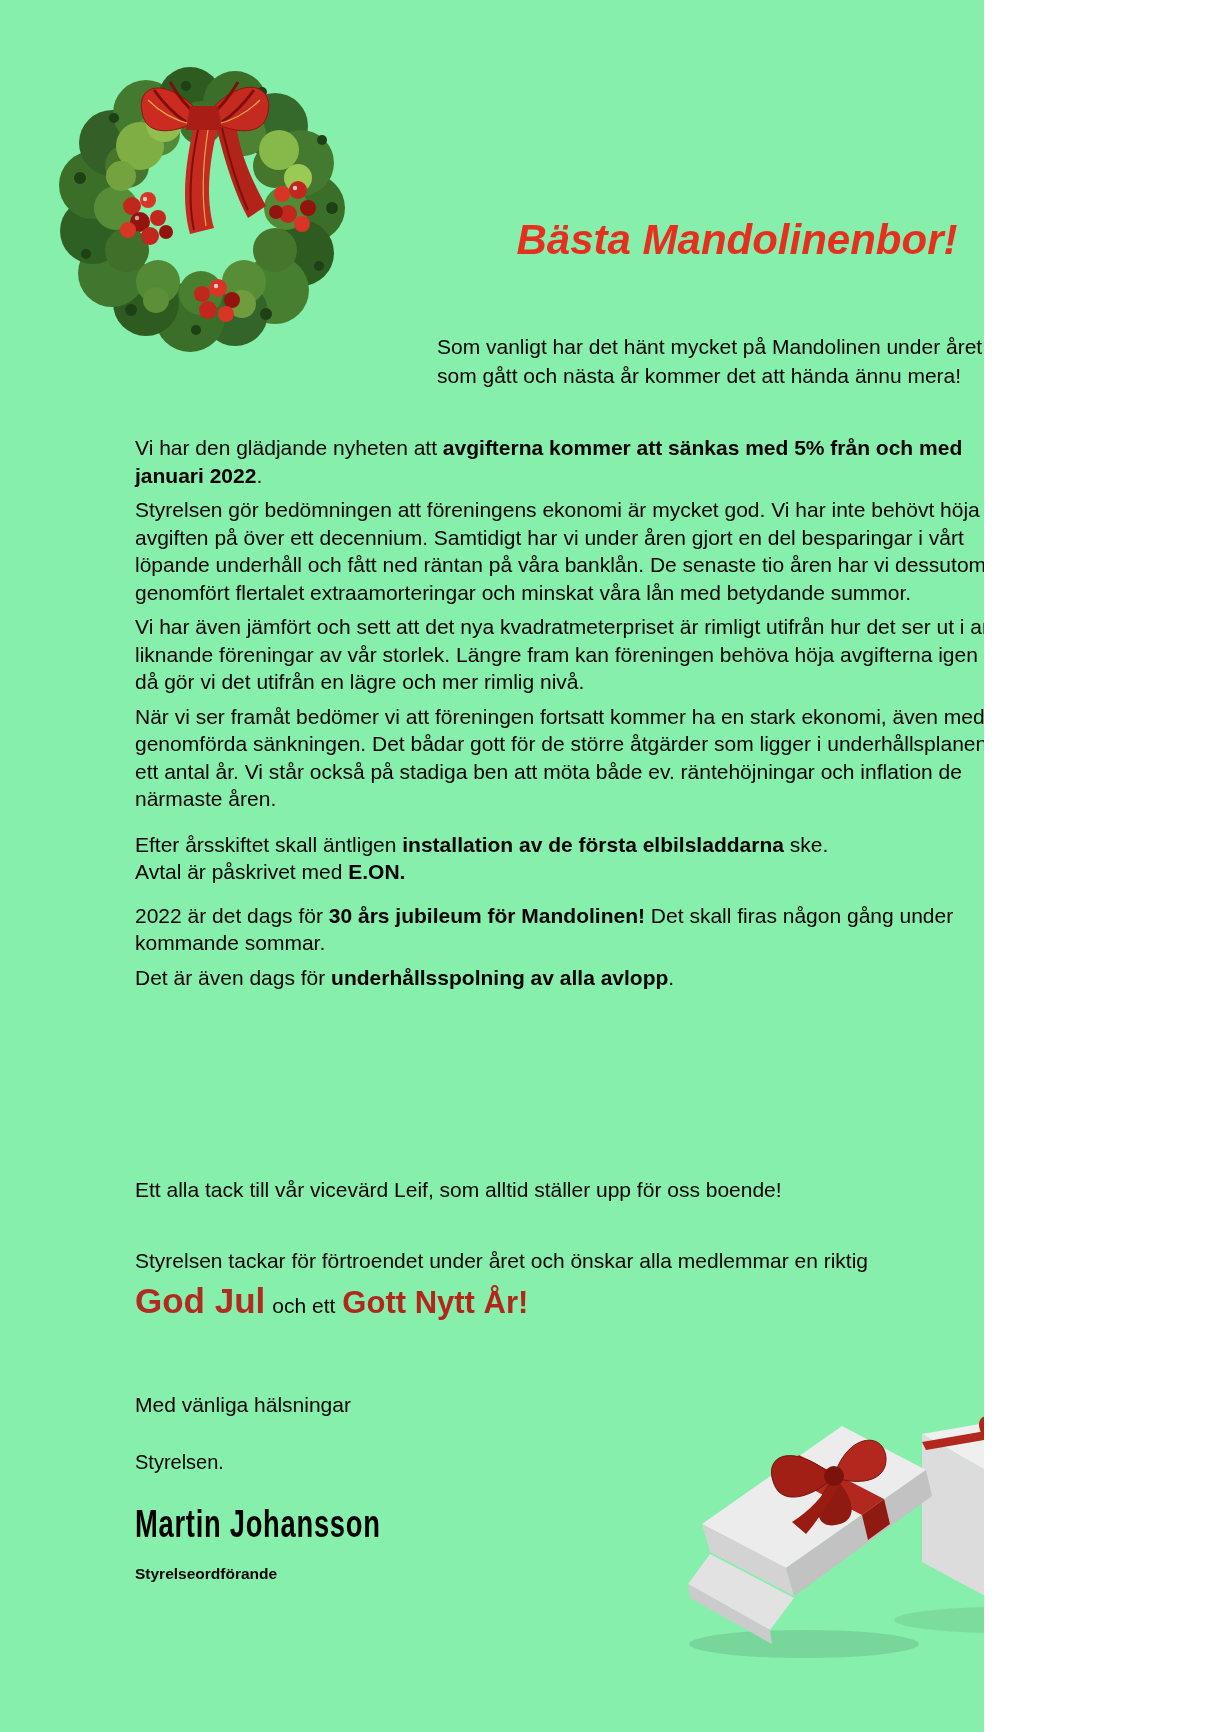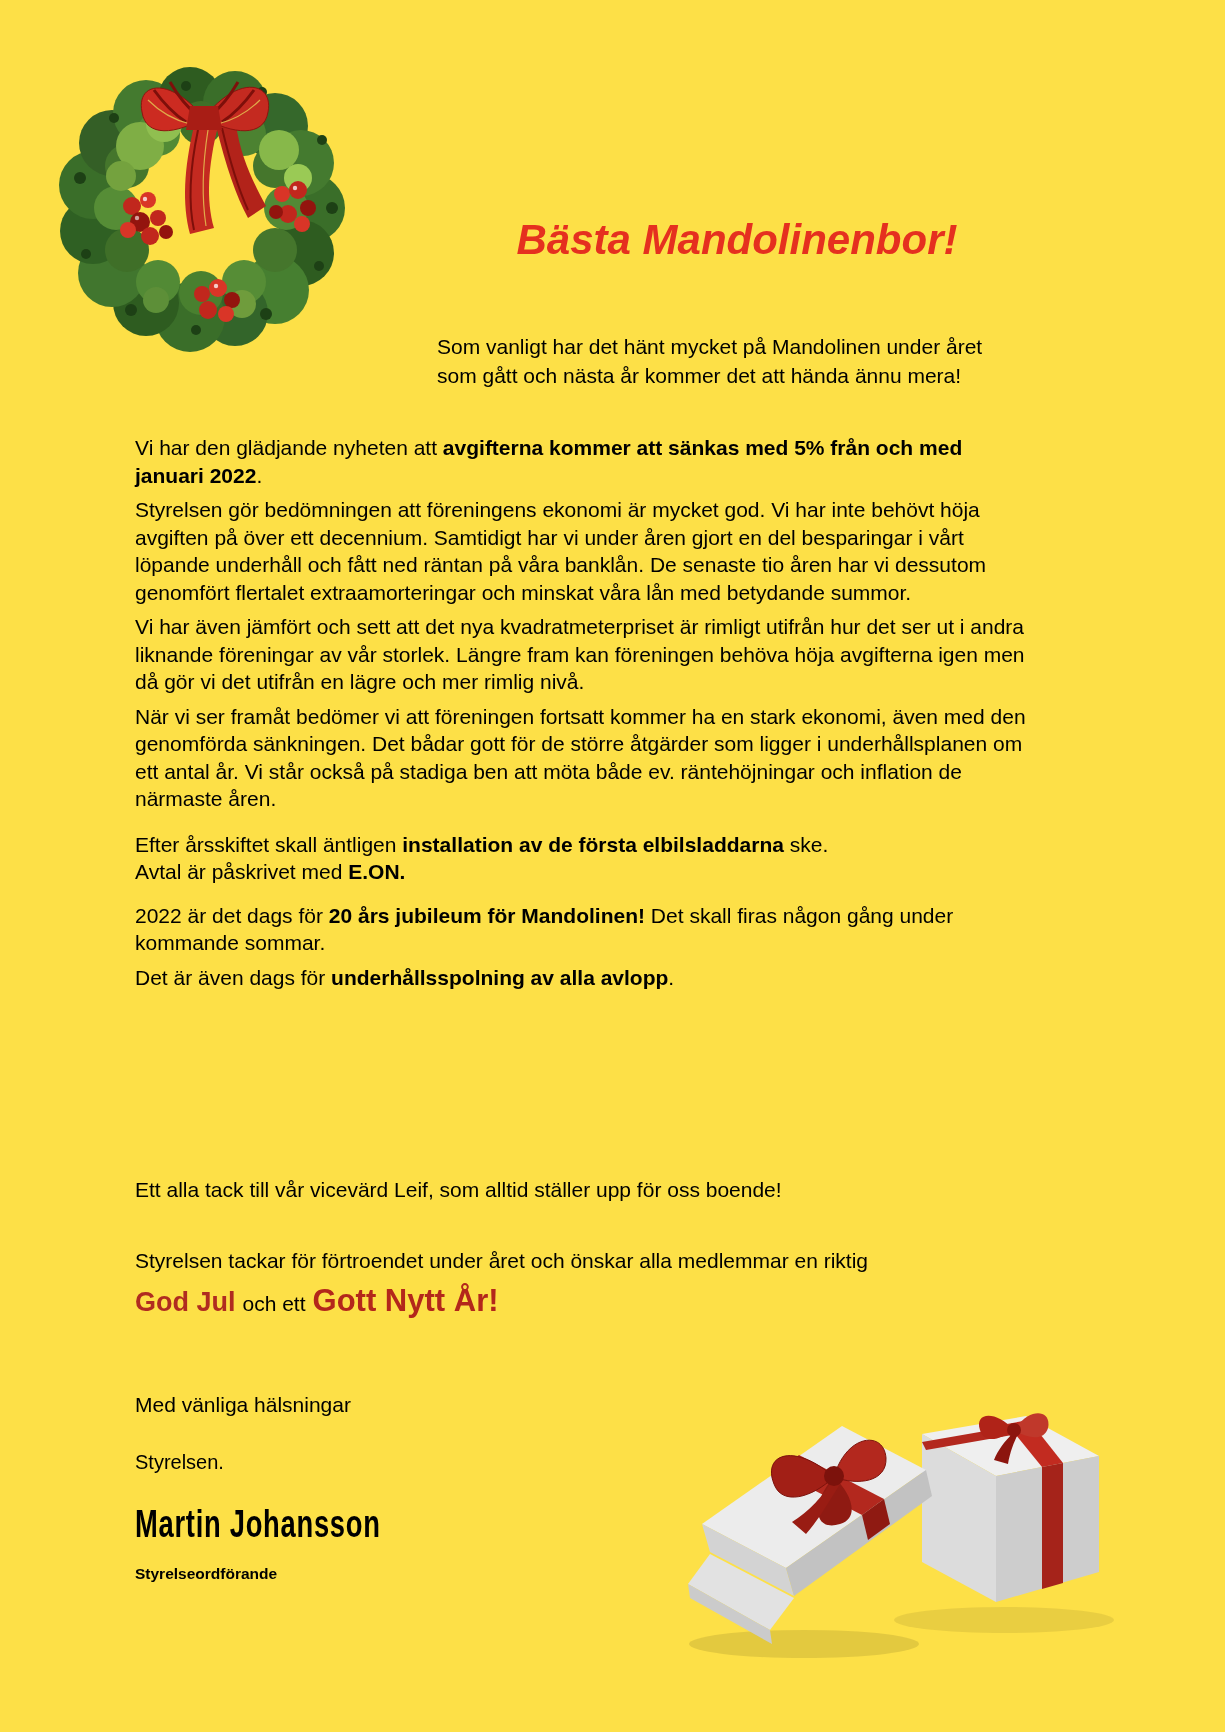--- a/index.html
+++ b/index.html
@@ -1,17 +1,17 @@
 <!DOCTYPE html>
 <html><head>
 <meta charset="utf-8">
 <style>
   html,body{margin:0;padding:0;background:#ffffff;}
   .page{
-    position:relative;width:1225px;height:1732px;background:#fde047;
+    position:relative;width:984px;height:1732px;background:#86efac;
     font-family:"Liberation Sans",sans-serif;color:#000;overflow:hidden;
   }
   .wreath{position:absolute;left:36px;top:18px;}
   .gifts{position:absolute;left:674px;top:1372px;}
   .title{
     position:absolute;left:437px;top:216px;width:600px;text-align:center;
     font-size:42px;font-weight:bold;font-style:italic;color:#e5301f;white-space:nowrap;
   }
   .intro{
     position:absolute;left:437px;top:332px;width:620px;
@@ -22,21 +22,21 @@
     font-size:21px;line-height:27.5px;
   }
   .para{margin:0 0 7px 0;white-space:pre-line;}
   .para .b{font-weight:bold;}
   .para:nth-child(5){margin-top:18px;}
   .para:nth-child(6){margin-top:16px;}
   .closing{position:absolute;left:135px;top:1176px;width:1020px;font-size:21px;line-height:27.5px;}
   .thanks{margin:0;}
   .gratitude{margin:43px 0 0 0;}
   .greetline{margin:6px 0 0 0;line-height:42px;}
-  .greet-red{font-size:27px;font-weight:bold;color:#b02c20;}
+  .greet-red{font-size:35px;font-weight:bold;color:#b02c20;}
   .greet-red2{font-size:31px;font-weight:bold;color:#b3271b;}
   .greet-mid{font-size:21px;color:#000;margin:0 7px;}
   .signature{position:absolute;left:135px;top:1393px;width:420px;height:270px;}
   .sig-regards{position:absolute;top:0;left:0;font-size:21px;}
   .sig-board{position:absolute;top:58px;left:0;font-size:20px;}
   .sig-name{
     position:absolute;top:110px;left:0;font-size:38px;font-weight:bold;
     transform:scaleX(0.72);transform-origin:0 0;white-space:nowrap;letter-spacing:1px;
   }
   .sig-role{position:absolute;top:172px;left:0;font-size:15.5px;font-weight:600;}
@@ -149,21 +149,21 @@
 genomfört flertalet extraamorteringar och minskat våra lån med betydande summor.</span></p>
       <p class="para"><span>Vi har även jämfört och sett att det nya kvadratmeterpriset är rimligt utifrån hur det ser ut i andra
 liknande föreningar av vår storlek. Längre fram kan föreningen behöva höja avgifterna igen men
 då gör vi det utifrån en lägre och mer rimlig nivå.</span></p>
       <p class="para"><span>När vi ser framåt bedömer vi att föreningen fortsatt kommer ha en stark ekonomi, även med den
 genomförda sänkningen. Det bådar gott för de större åtgärder som ligger i underhållsplanen om
 ett antal år. Vi står också på stadiga ben att möta både ev. räntehöjningar och inflation de
 närmaste åren.</span></p>
       <p class="para"><span>Efter årsskiftet skall äntligen </span><span class="b">installation av de första elbilsladdarna</span><span> ske.
 Avtal är påskrivet med </span><span class="b">E.ON.</span></p>
-      <p class="para"><span>2022 är det dags för </span><span class="b">20 års jubileum för Mandolinen!</span><span> Det skall firas någon gång under
+      <p class="para"><span>2022 är det dags för </span><span class="b">30 års jubileum för Mandolinen!</span><span> Det skall firas någon gång under
 kommande sommar.</span></p>
       <p class="para"><span>Det är även dags för </span><span class="b">underhållsspolning av alla avlopp</span><span>.</span></p>
     </div>
 
   <div class="closing">
     <p class="thanks">Ett alla tack till vår vicevärd Leif, som alltid ställer upp för oss boende!</p>
     <p class="gratitude">Styrelsen tackar för förtroendet under året och önskar alla medlemmar en riktig</p>
     <p class="greetline"><span class="greet-red">God Jul</span><span class="greet-mid">och ett</span><span class="greet-red2">Gott Nytt År!</span></p>
   </div>
 

